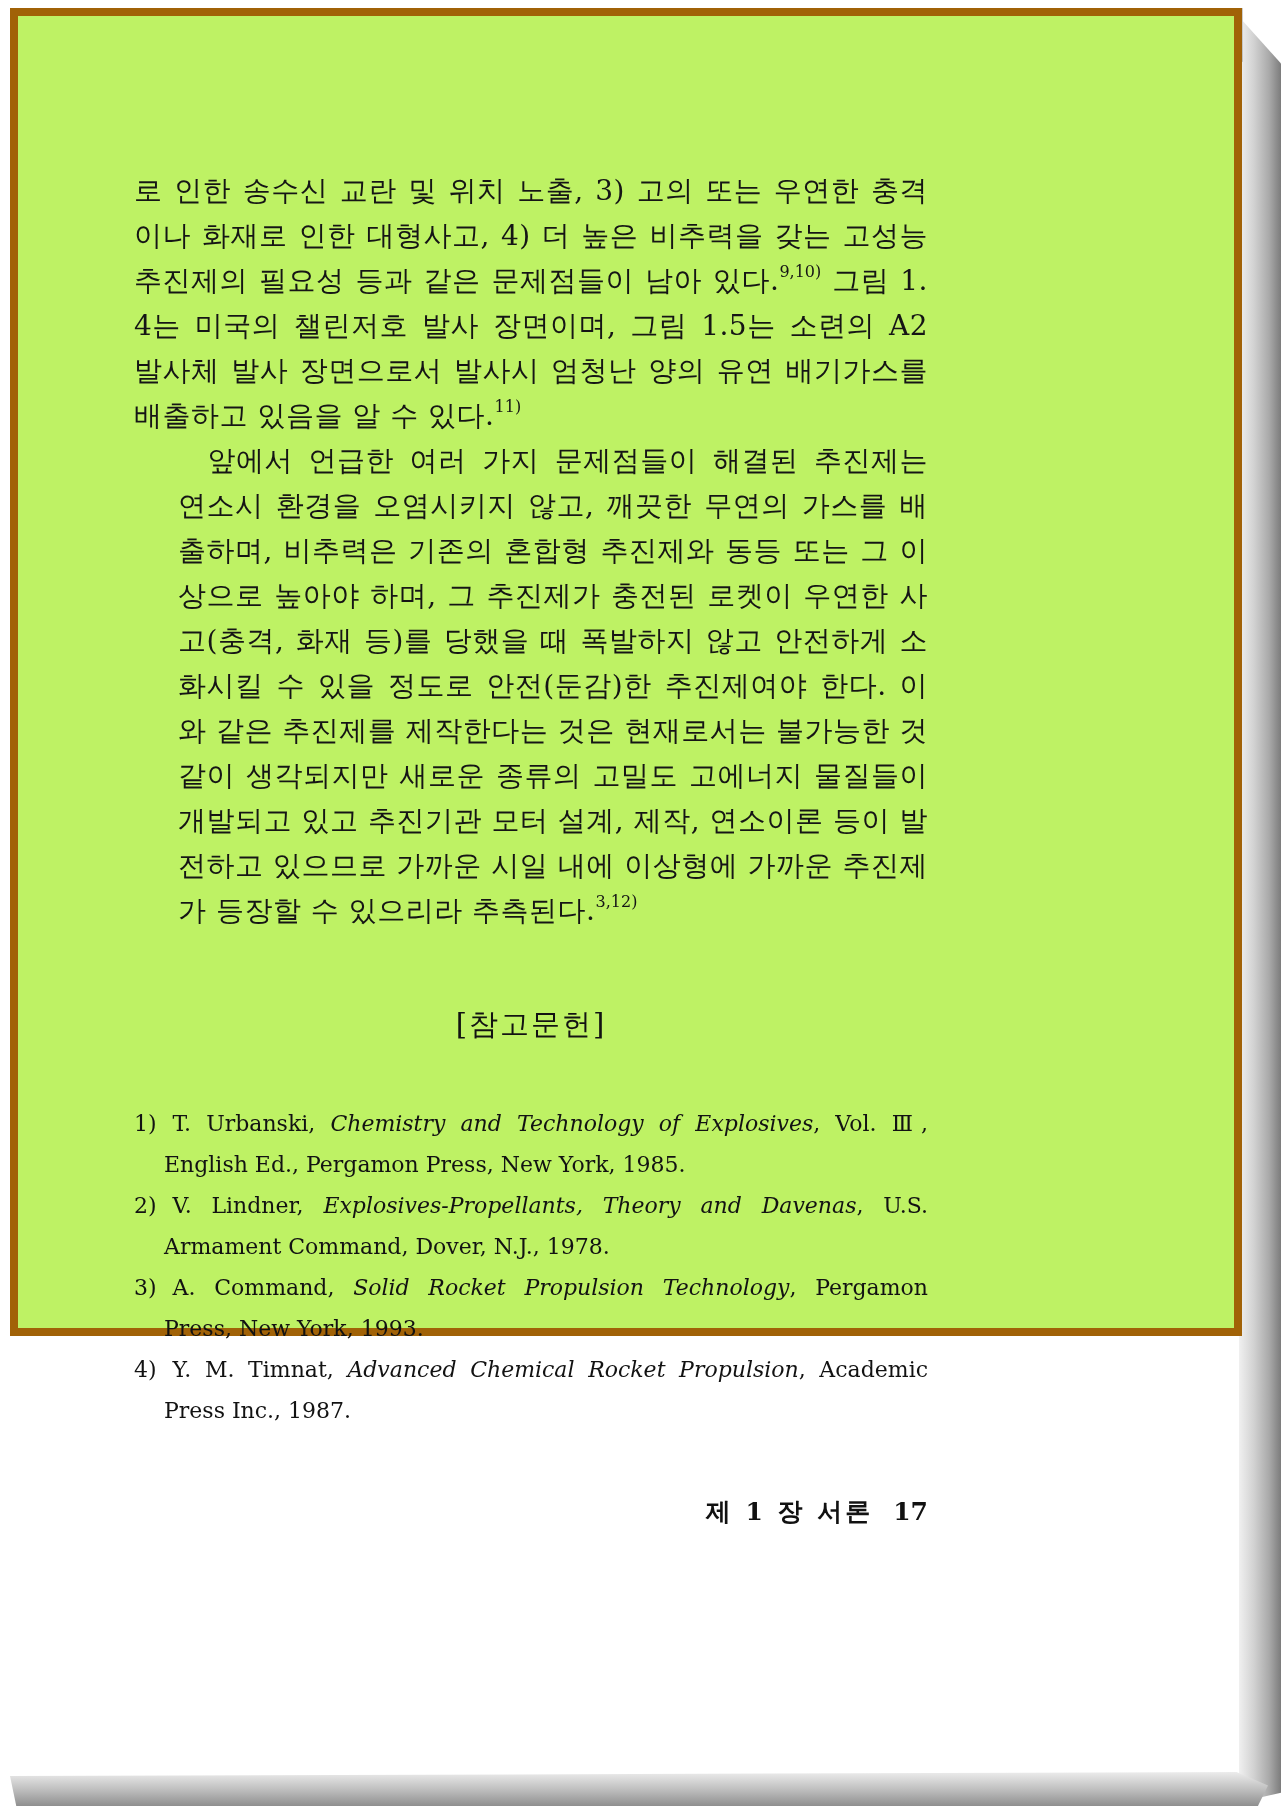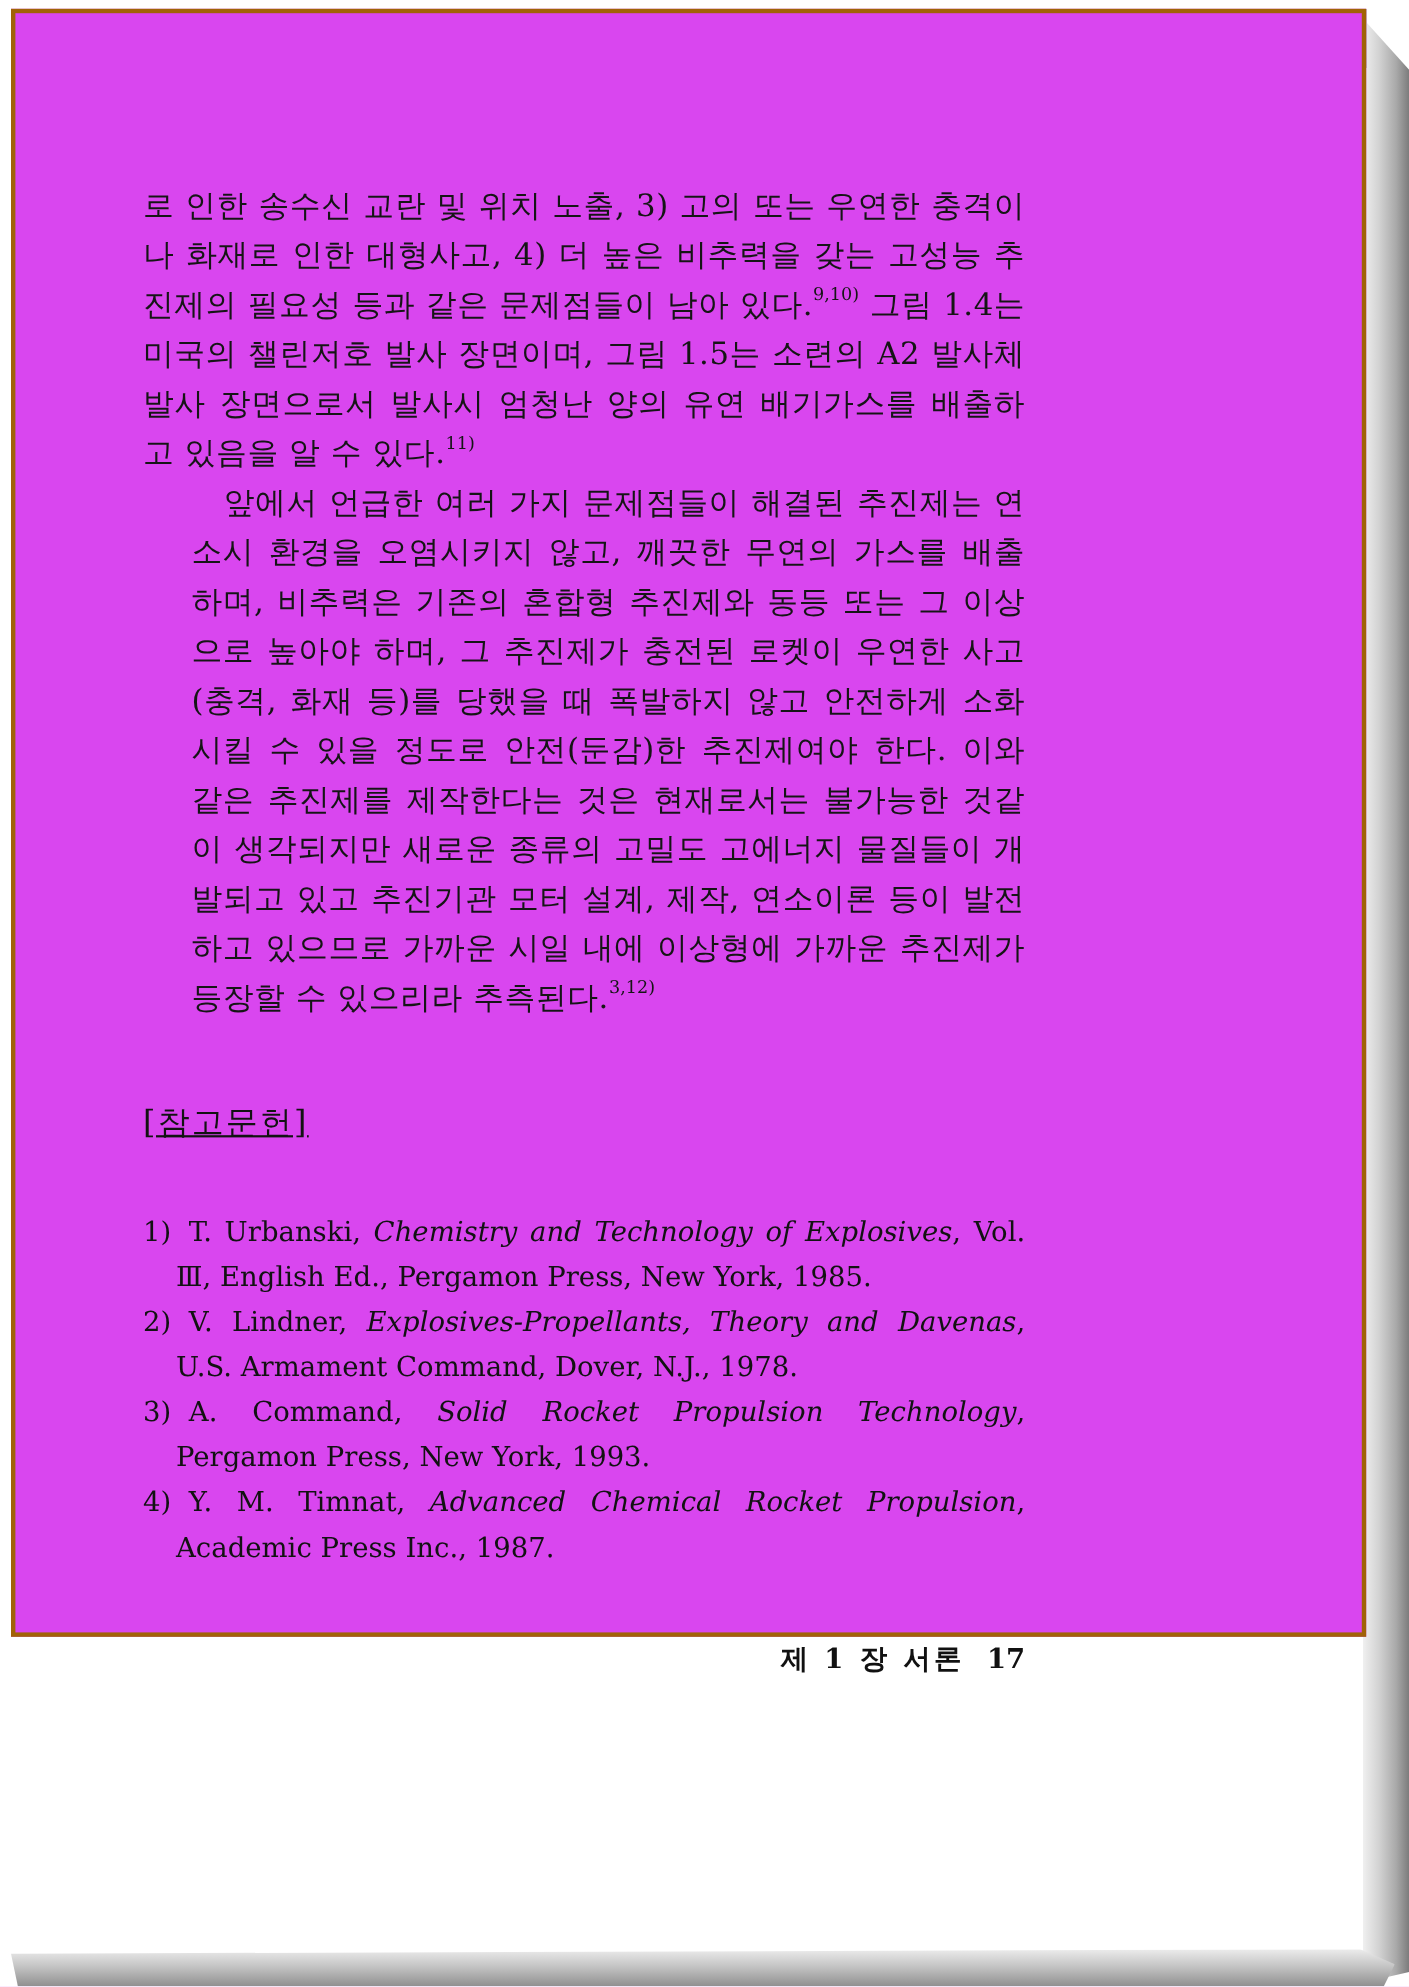--- a/index.html
+++ b/index.html
@@ -35,23 +35,23 @@
     top: 8px; right: 38px;
     width: 205px; height: 54px;
     background: linear-gradient(315deg, #bfbfbf 0%, #e9e9e9 55%, #fdfdfd 100%);
     clip-path: polygon(0 0, 100% 0, 100% 100%);
   }
 
   
   .page {
     position: absolute;
     left: 10px; top: 8px;
-    width: 1232px; height: 1480px;
-    background: #d946ef;
-    border: 4px solid #a16207;
+    width: 1232px; height: 1328px;
+    background: #bef264;
+    border: 8px solid #a16207;
   }
 
   .content {
     padding: 152px 306px 0 116px;
   }
 
   
   .body-para {
     font-size: 28px;
     line-height: 45px;
@@ -66,30 +66,30 @@
     font-size: 16px;
     vertical-align: 13px;
     line-height: 0;
     letter-spacing: 0;
   }
 
   
   .ref-heading {
     margin-top: 72px;
     margin-bottom: 58px;
+    text-align: center;
     font-size: 29px;
     font-weight: 500;
     letter-spacing: 2px;
     color: #121212;
-    text-decoration: underline;
   }
 
   .ref-list {
     list-style: none;
-    font-size: 25px;
+    font-size: 22px;
     line-height: 41px;
     color: #121212;
   }
   .ref-item {
     padding-left: 30px;
     text-indent: -30px;
     text-align: justify;
   }
   .ref-num { margin-right: 16px; }
   .ref-title { font-style: italic; }

